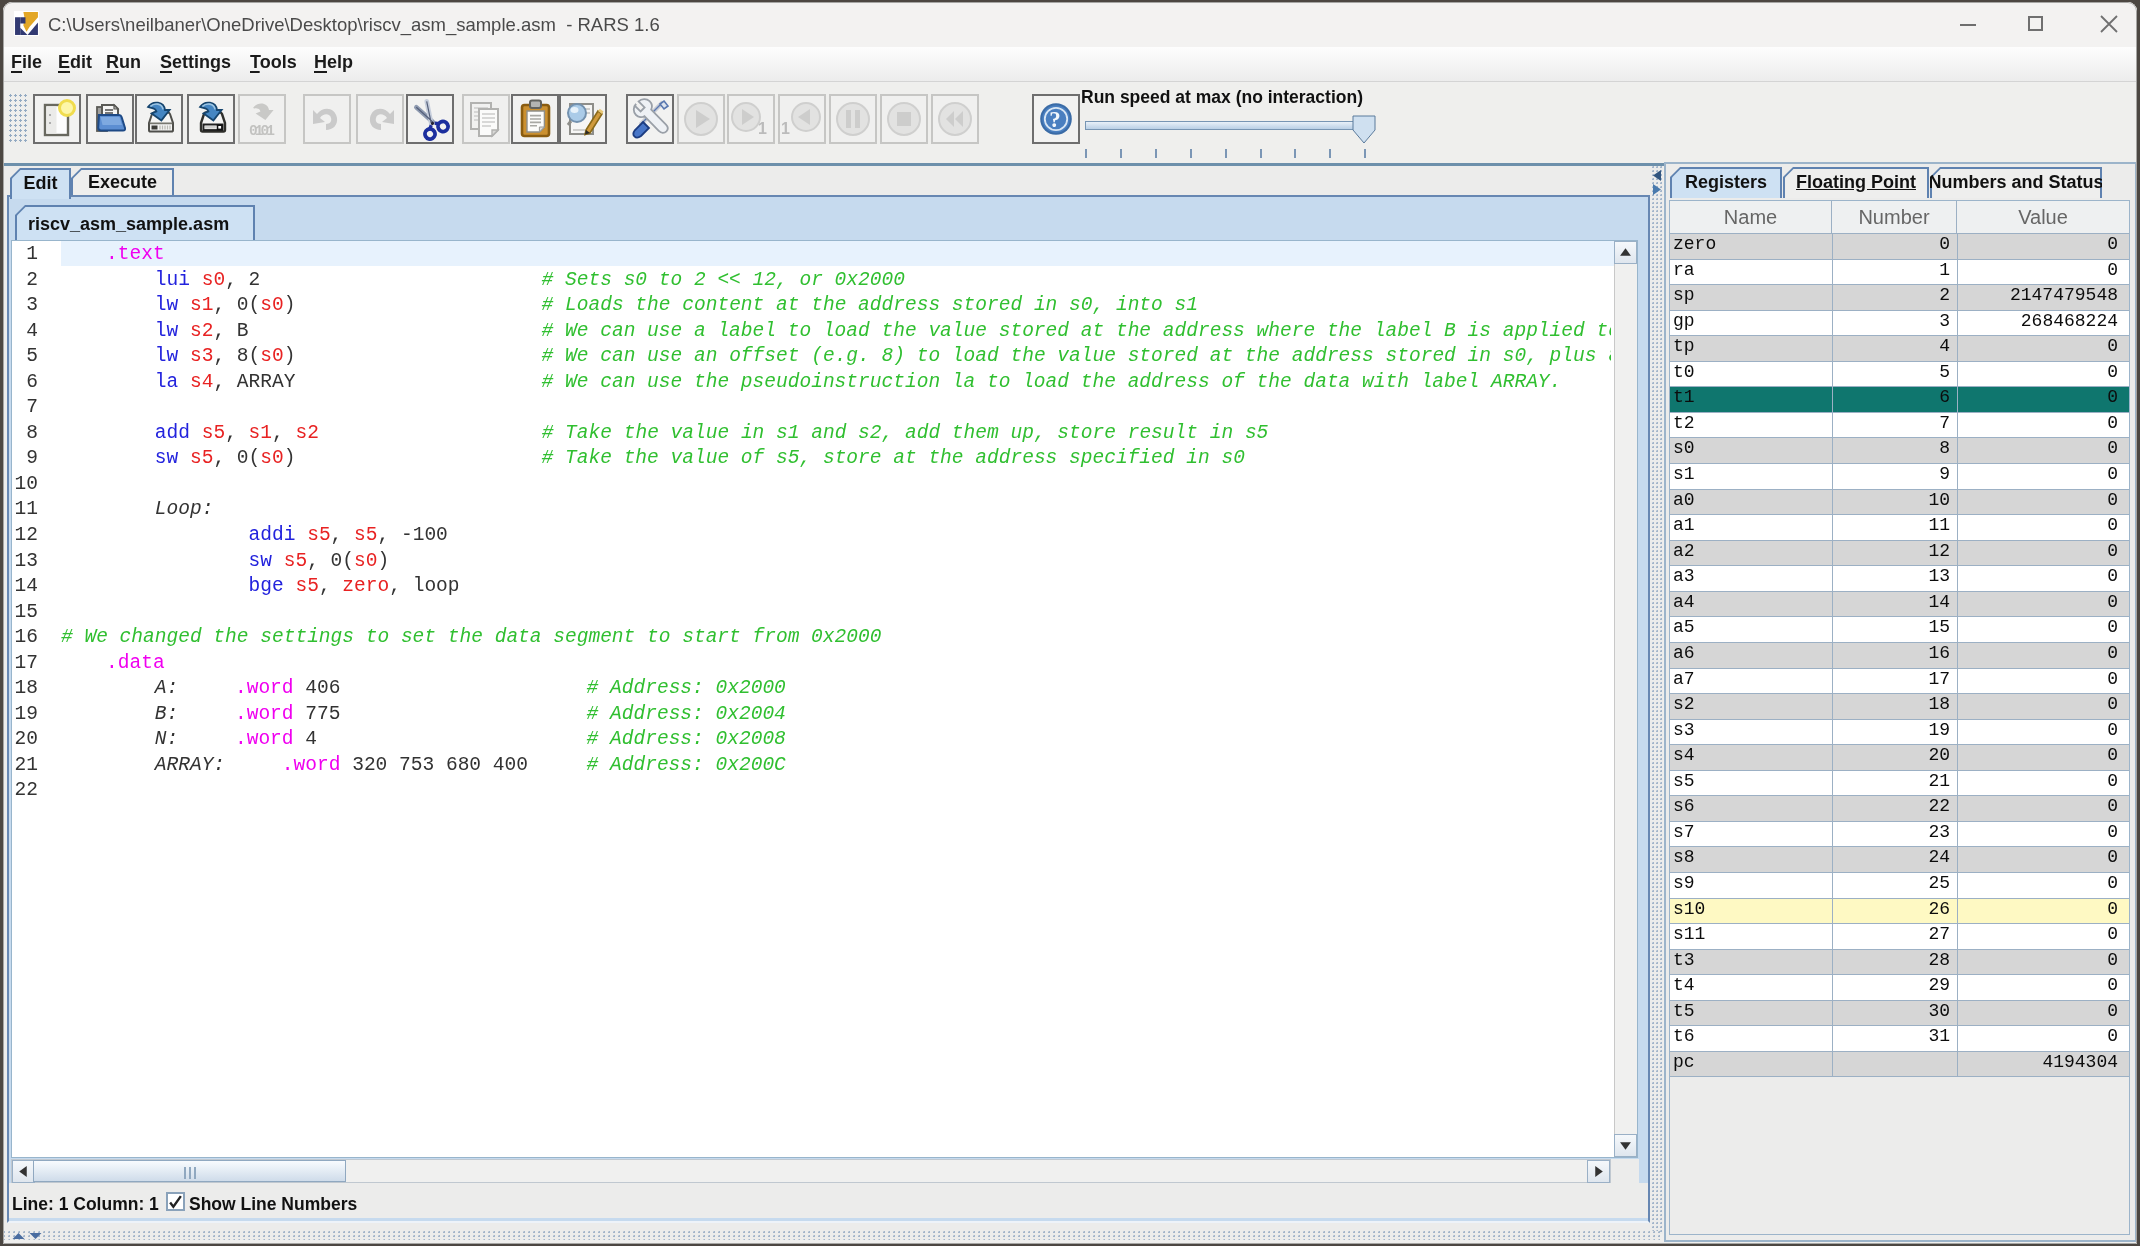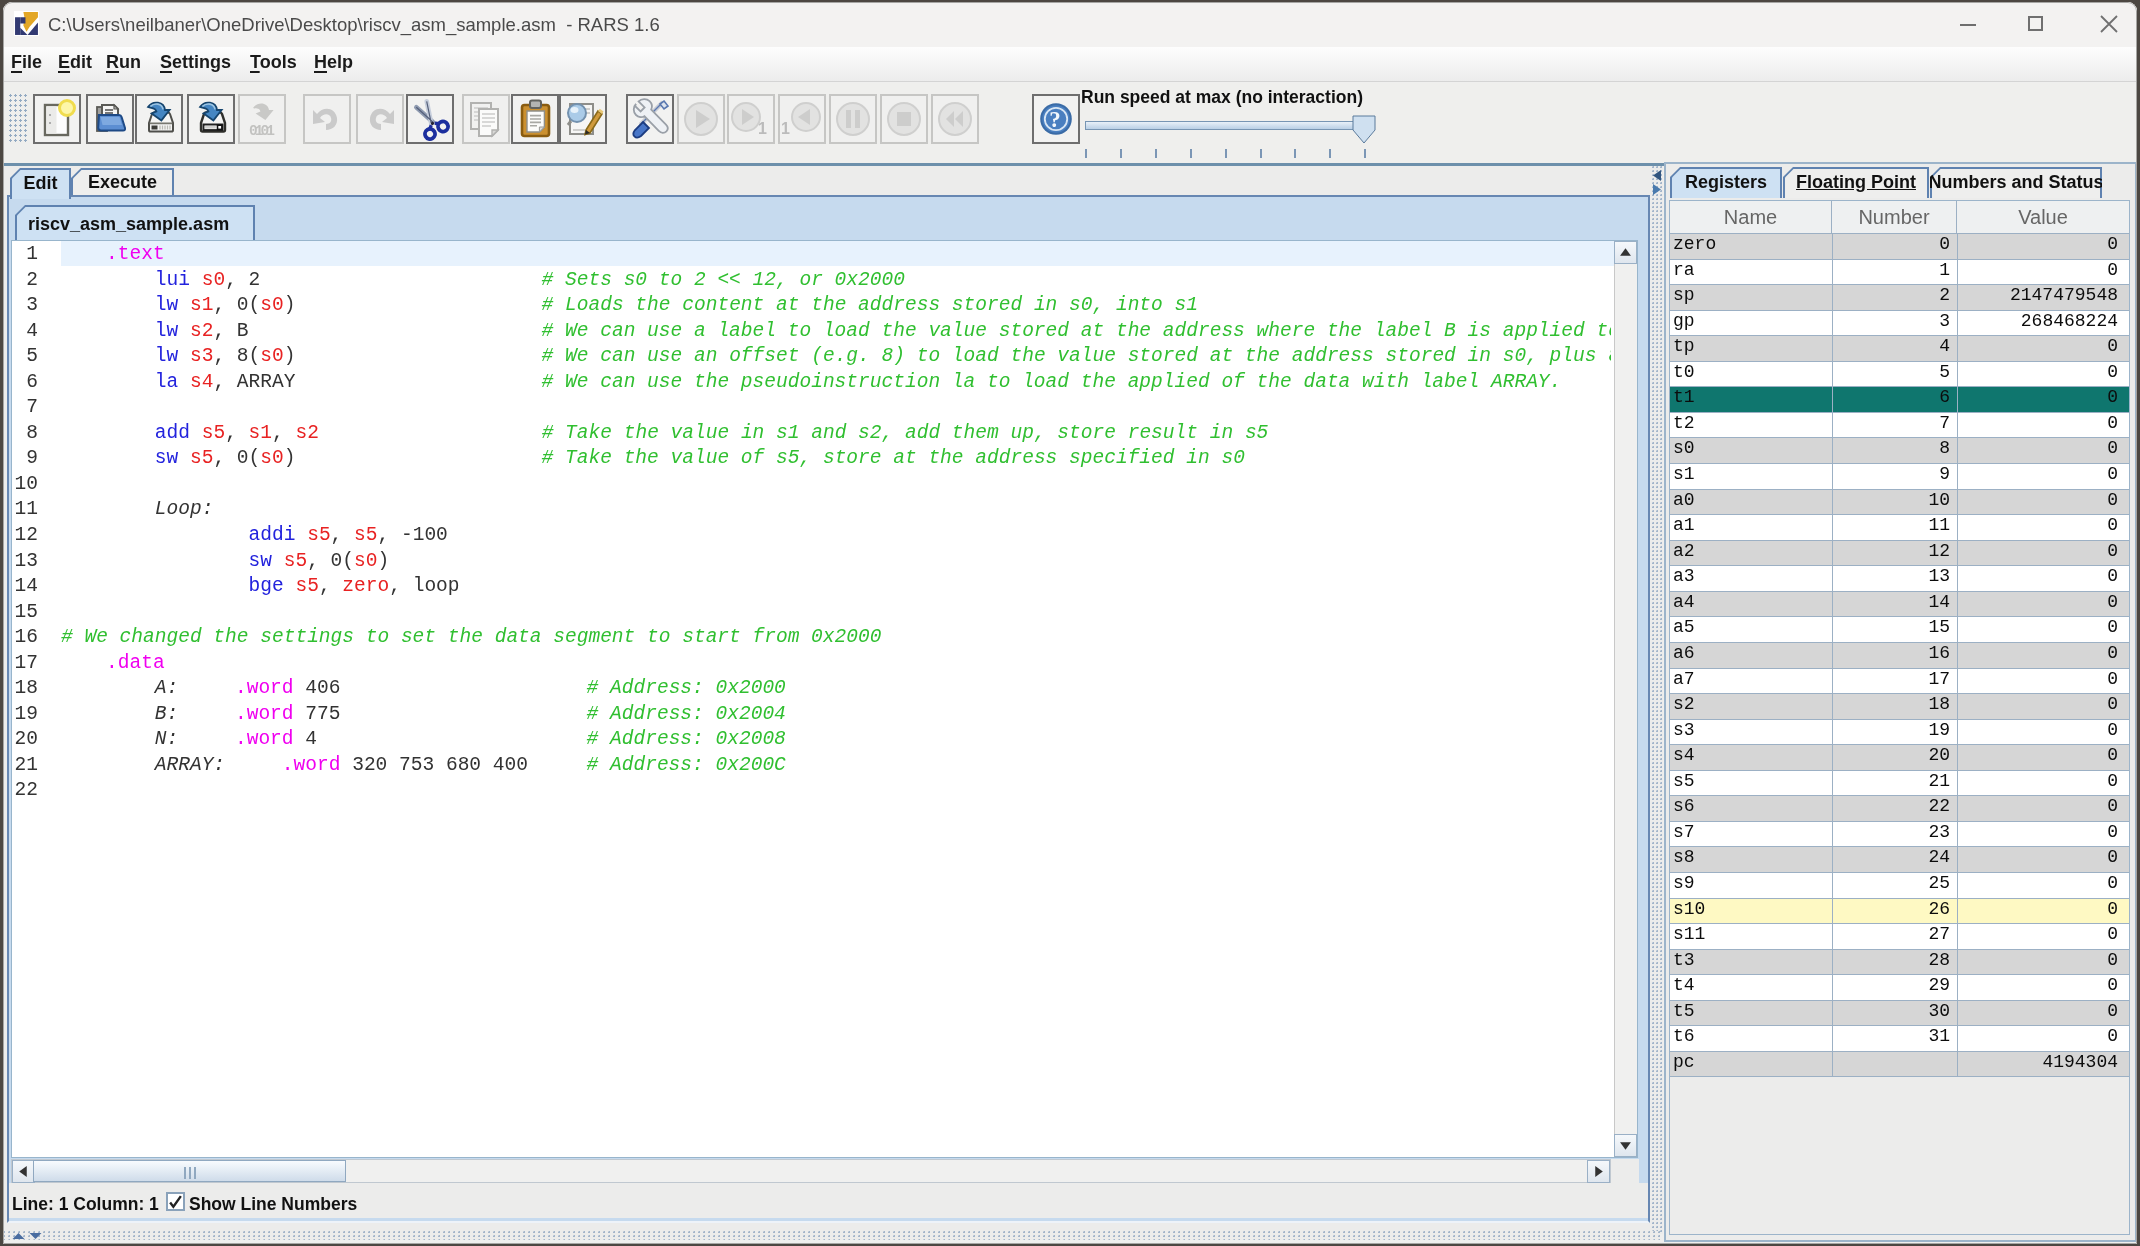--- a/index.html
+++ b/index.html
@@ -307,21 +307,21 @@
 20
 21
 22</pre>
           </div>
         <div id="code">
             <pre id="codepre"><span class="dir">.text</span>
         <span class="kw">lui</span> <span class="rg">s0</span>, 2                        <span class="com"># Sets s0 to 2 &lt;&lt; 12, or 0x2000</span>
         <span class="kw">lw</span> <span class="rg">s1</span>, 0(<span class="rg">s0</span>)                     <span class="com"># Loads the content at the address stored in s0, into s1</span>
         <span class="kw">lw</span> <span class="rg">s2</span>, B                         <span class="com"># We can use a label to load the value stored at the address where the label B is applied to.</span>
         <span class="kw">lw</span> <span class="rg">s3</span>, 8(<span class="rg">s0</span>)                     <span class="com"># We can use an offset (e.g. 8) to load the value stored at the address stored in s0, plus 8.</span>
-        <span class="kw">la</span> <span class="rg">s4</span>, ARRAY                     <span class="com"># We can use the pseudoinstruction la to load the applied of the data with label ARRAY.</span>
+        <span class="kw">la</span> <span class="rg">s4</span>, ARRAY                     <span class="com"># We can use the pseudoinstruction la to load the address of the data with label ARRAY.</span>
 
         <span class="kw">add</span> <span class="rg">s5</span>, <span class="rg">s1</span>, <span class="rg">s2</span>                   <span class="com"># Take the value in s1 and s2, add them up, store result in s5</span>
         <span class="kw">sw</span> <span class="rg">s5</span>, 0(<span class="rg">s0</span>)                     <span class="com"># Take the value of s5, store at the address specified in s0</span>
 
         <span class="lbl">Loop:</span>
                 <span class="kw">addi</span> <span class="rg">s5</span>, <span class="rg">s5</span>, -100
                 <span class="kw">sw</span> <span class="rg">s5</span>, 0(<span class="rg">s0</span>)
                 <span class="kw">bge</span> <span class="rg">s5</span>, <span class="rg">zero</span>, loop
 
 <span class="com"># We changed the settings to set the data segment to start from 0x2000</span>

